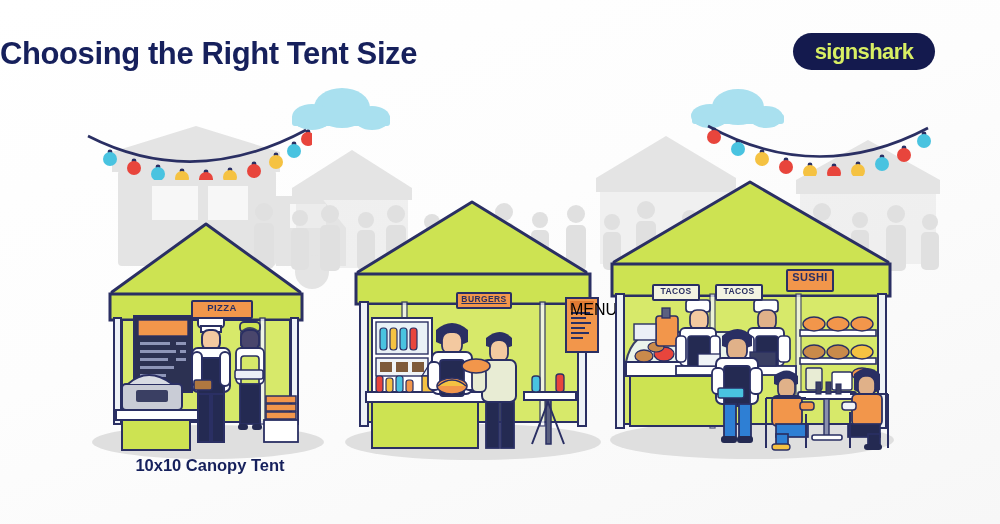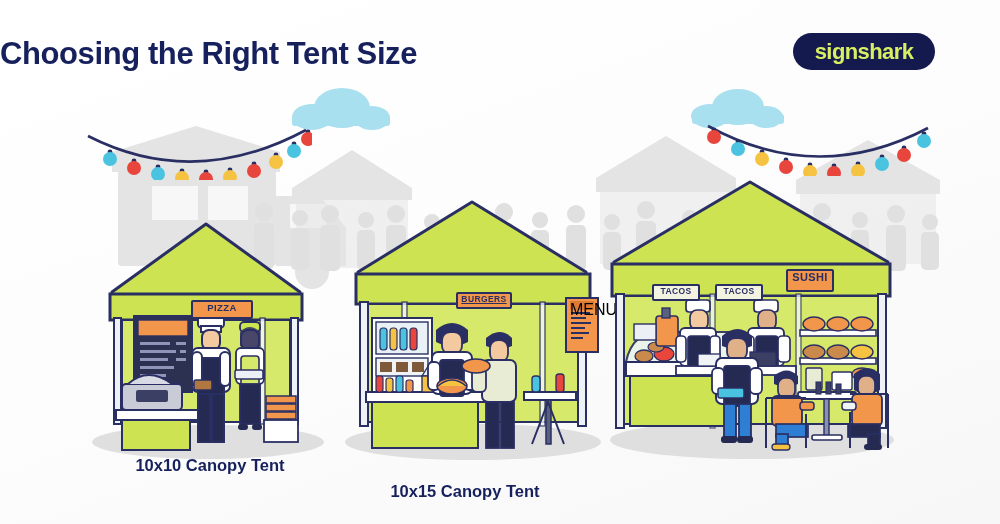--- a/index.html
+++ b/index.html
@@ -339,21 +339,20 @@
       <div style="margin:2px 4px;">
         <div style="height:2px;background:#2a2f63;margin-bottom:3px;width:86%"></div>
         <div style="height:2px;background:#2a2f63;margin-bottom:3px;width:70%"></div>
         <div style="height:2px;background:#2a2f63;margin-bottom:3px;width:90%"></div>
         <div style="height:2px;background:#2a2f63;margin-bottom:3px;width:64%"></div>
         <div style="height:2px;background:#2a2f63;margin-bottom:3px;width:82%"></div>
         <div style="height:2px;background:#2a2f63;margin-bottom:3px;width:56%"></div>
       </div>
     </div>
   </div>
-  <div class="tent-label" style="left:352px; top:482px; width:226px;">10x15 Canopy Tent</div>
 
   <div class="tent-group" style="left:600px; top:176px;">
     <svg width="300" height="284" viewBox="0 0 300 284">
       <ellipse cx="152" cy="264" rx="142" ry="19" fill="#dfdfdf"></ellipse>
 
       <path d="M14 86 L150 6 L288 86 L288 94 L14 94 Z" fill="#cde352" stroke="#2a2f63" stroke-width="3" stroke-linejoin="round"></path>
       <rect x="12" y="88" width="278" height="32" fill="#cde352" stroke="#2a2f63" stroke-width="3"></rect>
 
       <rect x="24" y="120" width="254" height="128" fill="#d7e96a" stroke="#2a2f63" stroke-width="2"></rect>
 

